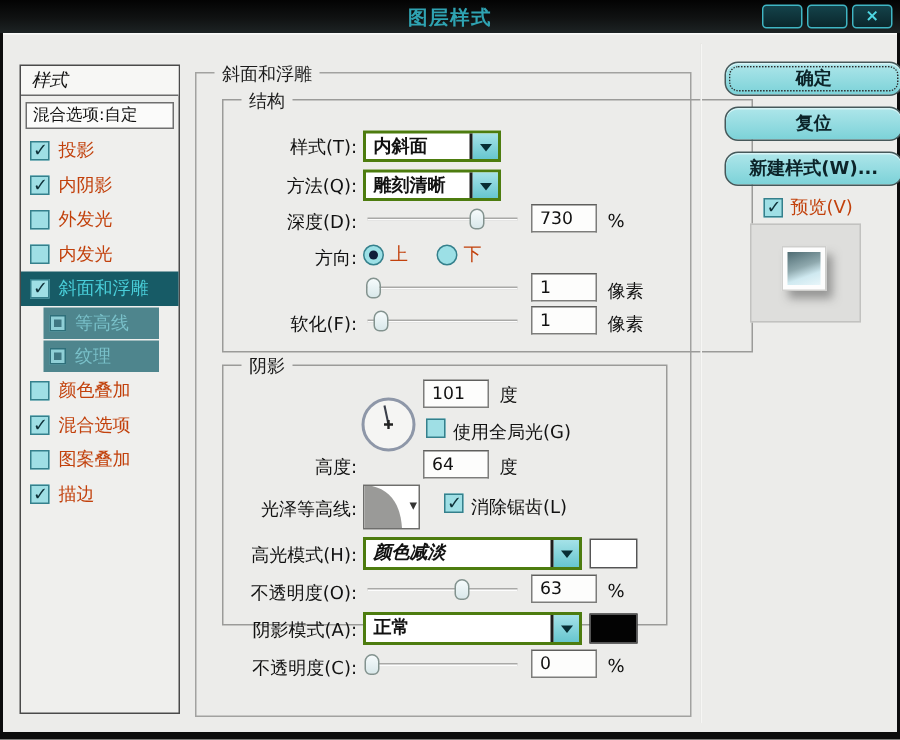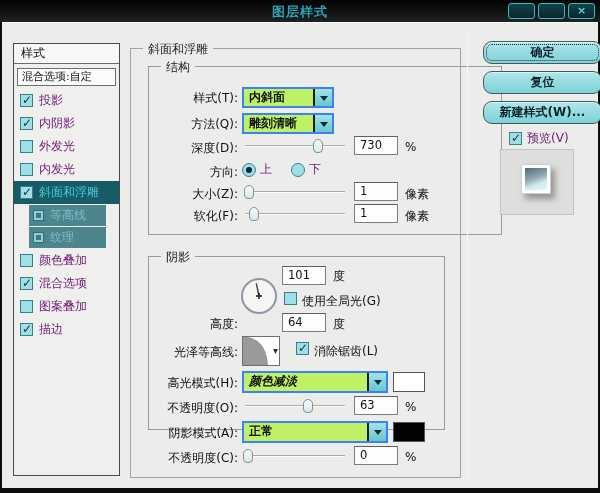--- a/index.html
+++ b/index.html
@@ -17,46 +17,46 @@
     text-align:center; line-height:14px; }
 
   
   .content { position:absolute; top:22px; left:2px; right:2px; bottom:5px;
     background:#ececea; border-top:1px solid #fbfbfa; }
 
   
   .sidebar { position:absolute; left:11px; top:20px; width:107px; height:433px;
     border:1px solid #4a4a4a; background:#efefed; }
   .sb-header { height:20px; line-height:19px; padding-left:7px; background:#f7f7f5;
-    border-bottom:1px solid #6a6a6a; }
+    border-bottom:1px solid #6a6a6a;font-style:italic; }
   .sb-blend { margin:4px 3px 3px 3px; height:18px; line-height:16px; padding-left:4px;
     border:1px solid #6f6f6f; background:#fbfbfa; font-size:11px; }
   .row { height:23px; display:flex; align-items:center; padding-left:6px; gap:6px; }
   .row.selected { background:#175b66; }
   .row.selected .lbl { color:#49ced9; }
   .row.sub { margin:1px 13px 1px 15px; height:21px; background:#4e858d; padding-left:4px; }
   .row.sub .lbl { color:#79c0c9; }
   .cb { width:13px; height:13px; background:#9fdfe5; border:1px solid #35808c; position:relative; flex:none; }
   .cb.checked::after { content:"✓"; position:absolute; left:1px; top:-2px; font-size:12px;
     font-weight:bold; color:#0e3038; }
   .cb.small { width:11px; height:11px; background:#8fcfd6; border-color:#2e6f7a; }
   .cb.small::after { content:""; position:absolute; left:2px; top:2px; width:5px; height:5px; background:#407883; }
 
   
   .group { position:absolute; border:1px solid #9b9b99; }
   .group-label { position:absolute; top:-8px; left:12px; background:#ececea; padding:0 5px;
     color:#1c1c1c; }
   .panel-outer { left:128px; top:25px; width:331px; height:430px; border-color:#a2a2a0; }
 
-  .lbl { color:#701a75; }
+  .lbl { color:#c2410c; }
   .rlabel { position:absolute; width:89px; text-align:right; white-space:nowrap; }
   .unit { position:absolute; white-space:nowrap; }
 
   
-  .dd { position:absolute; height:21px; border:2px solid #3b82f6; background:#bef264; display:flex; }
+  .dd { position:absolute; height:21px; border:2px solid #4d7c0f; background:#ffffff; display:flex; }
   .dd-text { flex:1; line-height:17px; padding-left:5px; font-weight:bold; white-space:nowrap; overflow:hidden; }
   .dd-btn { width:19px; border-left:2px solid #1e1e1e;
     background:linear-gradient(#a5e2e8,#67c6cf); position:relative; }
   .dd-btn::after { content:""; position:absolute; left:5px; top:7px;
     border-left:4px solid transparent; border-right:4px solid transparent; border-top:5px solid #072e34; }
 
   
   .slider { position:absolute; width:100px; height:14px; }
   .slider .track { position:absolute; top:6px; left:0; right:0; height:2px;
     background:#a9a9a7; border-bottom:1px solid #fdfdfd; }
@@ -195,38 +195,37 @@
       <span class="rlabel" style="left:0; top:97px;">方向:</span>
       <div class="radio" style="left:93px; top:94px;">
         <span class="rdot on"></span>
         <span class="lbl">上</span>
       </div>
       <div class="radio" style="left:142px; top:94px;">
         <span class="rdot"></span>
         <span class="lbl">下</span>
       </div>
 
-      <span class="rlabel" style="left:0; top:119px;">大小(Z):</span>
       <div class="slider" style="left:96px; top:118px;">
         <span class="track"></span>
         <span class="thumb" style="left: 4%;"></span>
       </div>
       <div class="val" style="left:205px; top:115px;">1</div>
       <span class="unit" style="left:256px; top:119px;">像素</span>
 
       <span class="rlabel" style="left:0; top:141px;">软化(F):</span>
       <div class="slider" style="left:96px; top:140px;">
         <span class="track"></span>
         <span class="thumb" style="left: 9%;"></span>
       </div>
       <div class="val" style="left:205px; top:137px;">1</div>
       <span class="unit" style="left:256px; top:141px;">像素</span>
     </div>
 
-    <div class="group" style="left:17px; top:207px; width:297px; height:174px;">
+    <div class="group" style="left:17px; top:194px; width:297px; height:174px;">
       <span class="group-label">阴影</span>
 
       <div class="val" style="left:133px; top:9px;">101</div>
       <span class="unit" style="left:184px; top:11px;">度</span>
 
       <div class="dial">
         <svg width="32" height="32" viewBox="0 0 32 32">
           <line x1="16" y1="16" x2="13.3" y2="3.3" stroke="#3a3f4a" stroke-width="1.4"></line>
           <line x1="13" y1="16" x2="19" y2="16" stroke="#222" stroke-width="1.6"></line>
           <line x1="16" y1="13" x2="16" y2="19" stroke="#222" stroke-width="1.6"></line>

